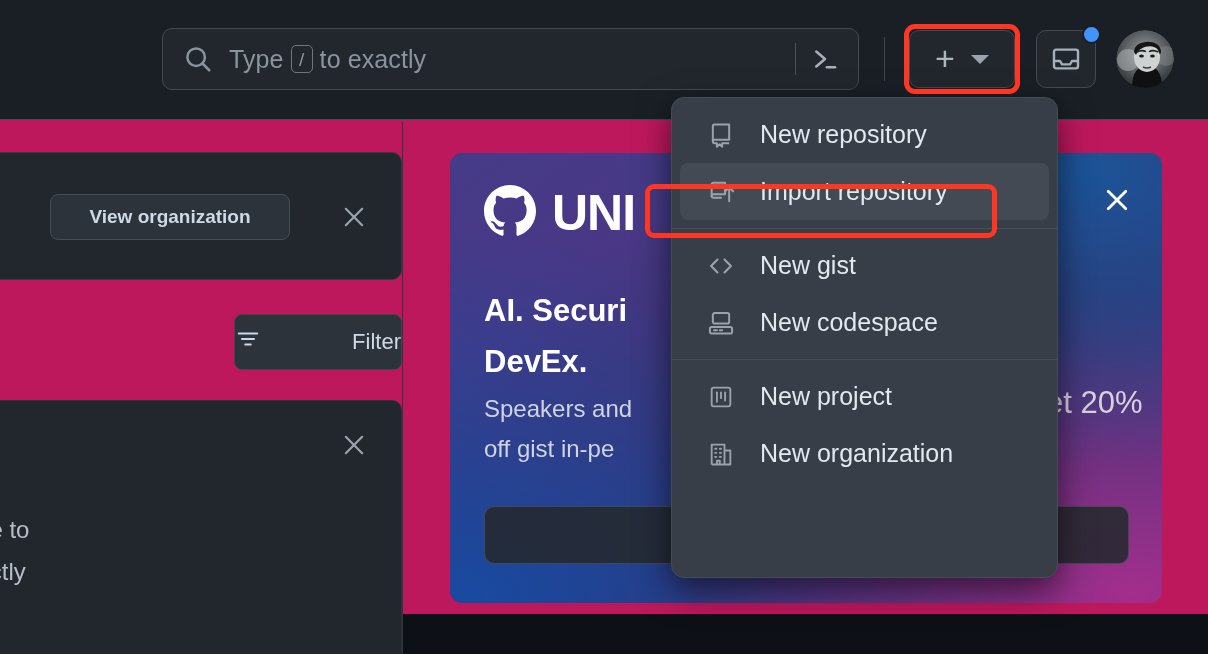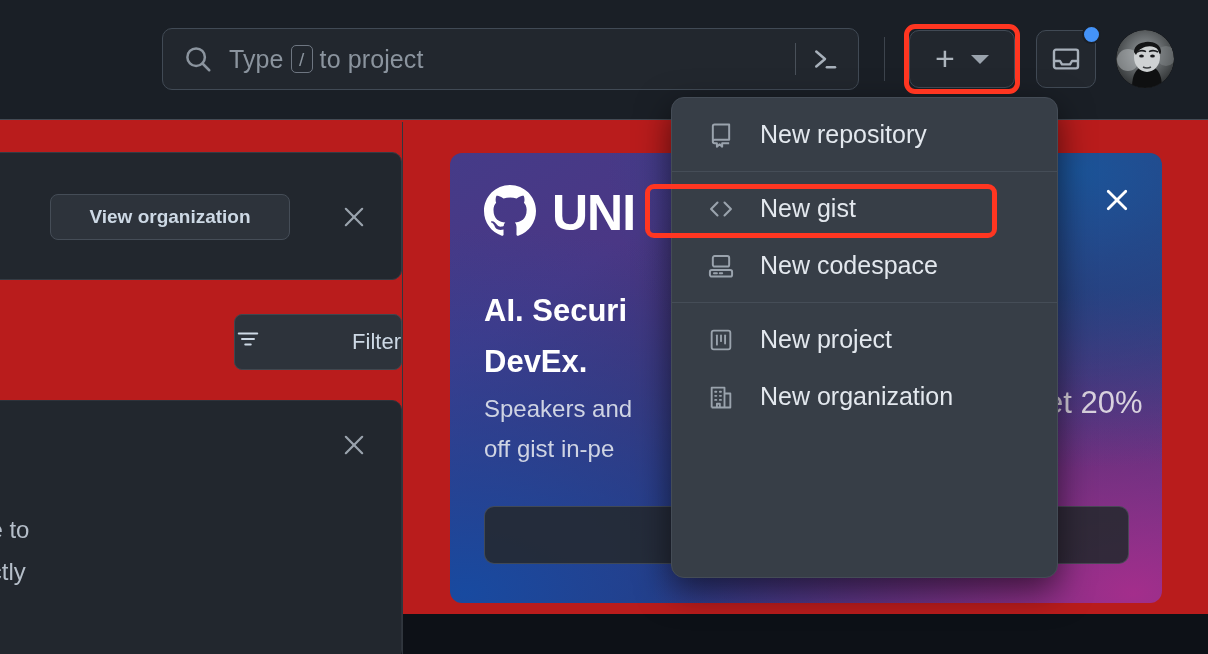--- a/index.html
+++ b/index.html
@@ -10,21 +10,21 @@
     overflow: hidden;
     background: #0d1117;
     font-family: "Liberation Sans", sans-serif;
     -webkit-font-smoothing: antialiased;
   }
 
   #app {
     position: relative;
     width: 1208px;
     height: 614px;
-    background: #b91c1c;
+    background: #be185d;
   }
 
   
   .header {
     position: absolute;
     left: 0; top: 0;
     width: 1208px;
     height: 120px;
     background: #1a1f26;
     border-bottom: 1px solid #434a54;
@@ -339,21 +339,21 @@
     <div class="search-box">
       <span class="search-icon">
         <svg width="30" height="30" viewBox="0 0 24 24" fill="none" stroke="#8b949e" stroke-width="2">
           <circle cx="10.5" cy="10.5" r="7"></circle>
           <line x1="15.6" y1="15.6" x2="21" y2="21" stroke-linecap="round"></line>
         </svg>
       </span>
       <span class="search-placeholder">
         <span>Type</span>
         <span class="slash-key">/</span>
-        <span>to project</span>
+        <span>to exactly</span>
       </span>
       <span class="search-sep"></span>
       <span class="cmd-icon">
         <svg width="30" height="30" viewBox="0 0 24 24" fill="none" stroke="#a7b0ba" stroke-width="2" stroke-linecap="round" stroke-linejoin="round">
           <polyline points="5,6 12,12 5,18"></polyline>
           <line x1="13.5" y1="18.5" x2="20" y2="18.5"></line>
         </svg>
       </span>
     </div>
 
@@ -488,20 +488,31 @@
       <div class="menu-item">
         <span class="mi-icon">
           <svg width="28" height="28" viewBox="0 0 24 24" fill="none" stroke="#9aa3ad" stroke-width="1.7" stroke-linejoin="round">
             <path d="M5 4.5 A1.5 1.5 0 0 1 6.5 3 L19 3 L19 16 L6.5 16 A1.5 1.5 0 0 0 5 17.5 Z"></path>
             <path d="M5 17.5 A1.5 1.5 0 0 0 6.5 19 L8.5 19 L8.5 22 L10.8 20 L13 22 L13 19 L19 19"></path>
           </svg>
         </span>
         <span>New repository</span>
       </div>
 
+      <div class="menu-item active">
+        <span class="mi-icon">
+          <svg width="28" height="28" viewBox="0 0 24 24" fill="none" stroke="#9aa3ad" stroke-width="1.7" stroke-linejoin="round" stroke-linecap="round">
+            <path d="M4 5.5 A1.5 1.5 0 0 1 5.5 4 L15.5 4 L15.5 14 L5.5 14 A1.5 1.5 0 0 0 4 15.5 Z"></path>
+            <path d="M4 15.5 A1.5 1.5 0 0 0 5.5 17 L12 17"></path>
+            <line x1="19" y1="20" x2="19" y2="8"></line>
+            <polyline points="15.6,11.4 19,8 22.4,11.4"></polyline>
+          </svg>
+        </span>
+        <span>Import repository</span>
+      </div>
     </div>
 
     <div class="menu-sep"></div>
 
     <div class="menu-group">
       <div class="menu-item">
         <span class="mi-icon">
           <svg width="28" height="28" viewBox="0 0 24 24" fill="none" stroke="#9aa3ad" stroke-width="1.8" stroke-linecap="round" stroke-linejoin="round">
             <polyline points="9,6.5 3.5,12 9,17.5"></polyline>
             <polyline points="15,6.5 20.5,12 15,17.5"></polyline>

